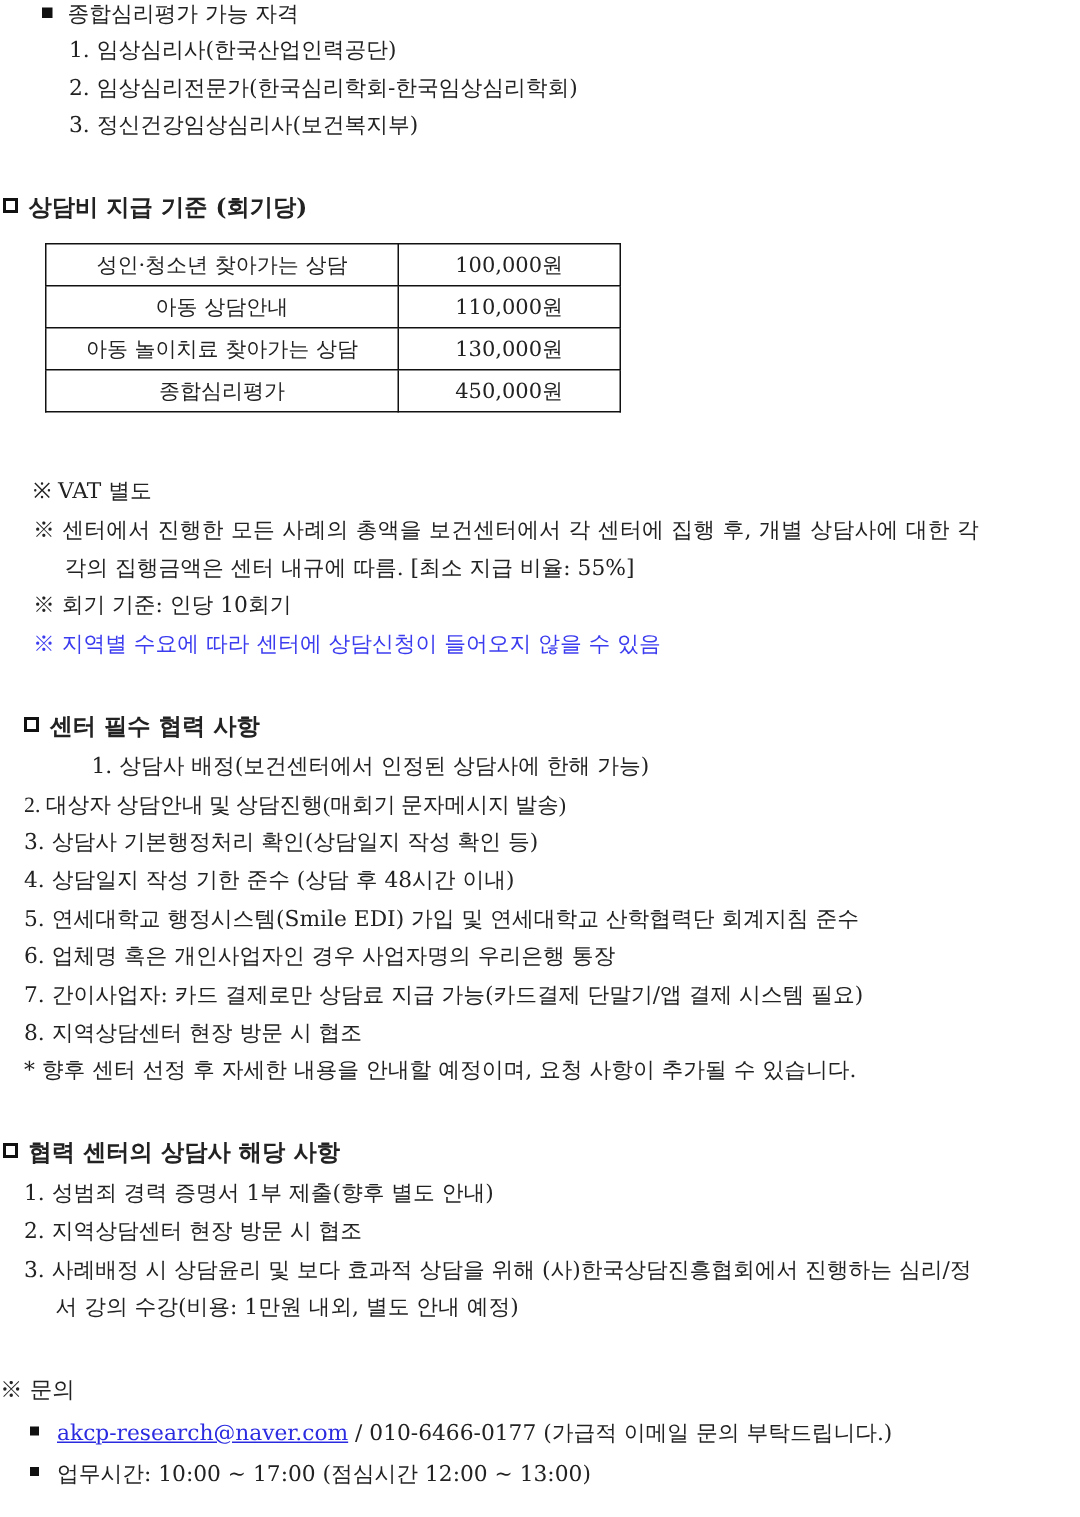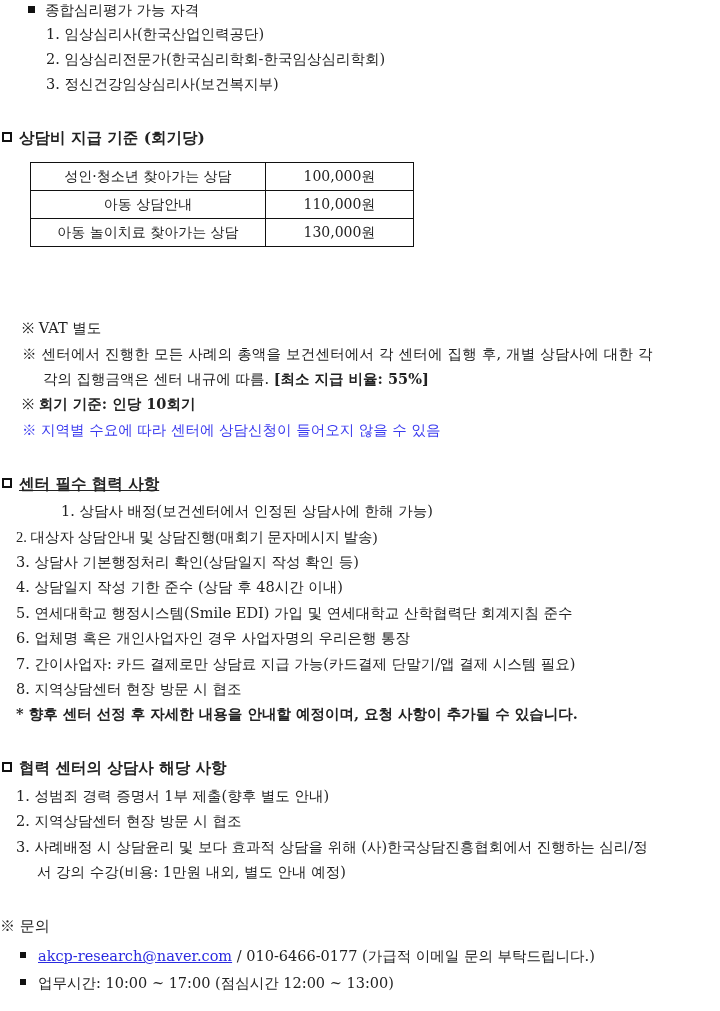--- a/index.html
+++ b/index.html
@@ -12,21 +12,21 @@
   .line { line-height:20px; }
   .bullet-sq {
     display:inline-block; width:7px; height:7px; background:#111;
     vertical-align:middle; margin-right:10px; position:relative; top:-2px;
   }
   .box {
     display:inline-block; width:10px; height:10px; border:2px solid #111;
     box-sizing:border-box; vertical-align:middle; margin-right:7px; position:relative; top:-2px;
   }
   .section-title { font-weight:bold; font-size:15.5px; }
-  .bold { font-weight:bold; }
+  .bold { font-weight:normal; }
   .blue { color:#3b3bef; }
   table.fees {
     position:absolute; left:30px; top:162px; width:384px;
     border-collapse:collapse; font-size:14px;
   }
   table.fees td {
     border:1.5px solid #111; height:27px; padding:0; text-align:center;
   }
   table.fees td.name { width:236px; }
   table.fees td.price { width:148px; }
@@ -53,34 +53,38 @@
     <td class="price">100,000원</td>
   </tr>
   <tr>
     <td class="name">아동 상담안내</td>
     <td class="price">110,000원</td>
   </tr>
   <tr>
     <td class="name">아동 놀이치료 찾아가는 상담</td>
     <td class="price">130,000원</td>
   </tr>
+  <tr>
+    <td class="name">종합심리평가</td>
+    <td class="price">450,000원</td>
+  </tr>
 </tbody>
   </table>
 
 <div class="abs line" style="left:22px; top:318px;">※ VAT 별도</div>
 <div class="abs line" style="left:22px; top:344px; letter-spacing:0.2px;">※ 센터에서 진행한 모든 사례의 총액을 보건센터에서 각 센터에 집행 후, 개별 상담사에 대한 각</div>
 <div class="abs line" style="left:43px; top:369px;">
   <span>각의 집행금액은 센터 내규에 따름. </span><span class="bold">[최소 지급 비율: 55%]</span>
 </div>
 <div class="abs line" style="left:22px; top:394px;">
   <span>※ </span><span class="bold">회기 기준: 인당 10회기</span>
 </div>
 <div class="abs line blue" style="left:22px; top:420px;">※ 지역별 수요에 따라 센터에 상담신청이 들어오지 않을 수 있음</div>
 
-<div class="abs line section-title" style="left:2px; top:474px;text-decoration:underline;">
+<div class="abs line section-title" style="left:16px; top:474px;">
   <span class="box"></span><span>센터 필수 협력 사항</span>
 </div>
 <div class="abs line" style="left:16px; top:501px;margin-left:45px;">1. 상담사 배정(보건센터에서 인정된 상담사에 한해 가능)</div>
 <div class="abs line" style="left:16px; top:527px;font-family:Liberation Serif, serif;">2. 대상자 상담안내 및 상담진행(매회기 문자메시지 발송)</div>
 <div class="abs line" style="left:16px; top:552px;">3. 상담사 기본행정처리 확인(상담일지 작성 확인 등)</div>
 <div class="abs line" style="left:16px; top:577px;">4. 상담일지 작성 기한 준수 (상담 후 48시간 이내)</div>
 <div class="abs line" style="left:16px; top:603px;">5. 연세대학교 행정시스템(Smile EDI) 가입 및 연세대학교 산학협력단 회계지침 준수</div>
 <div class="abs line" style="left:16px; top:628px;">6. 업체명 혹은 개인사업자인 경우 사업자명의 우리은행 통장</div>
 <div class="abs line" style="left:16px; top:654px;">7. 간이사업자: 카드 결제로만 상담료 지급 가능(카드결제 단말기/앱 결제 시스템 필요)</div>
 <div class="abs line" style="left:16px; top:679px;">8. 지역상담센터 현장 방문 시 협조</div>

